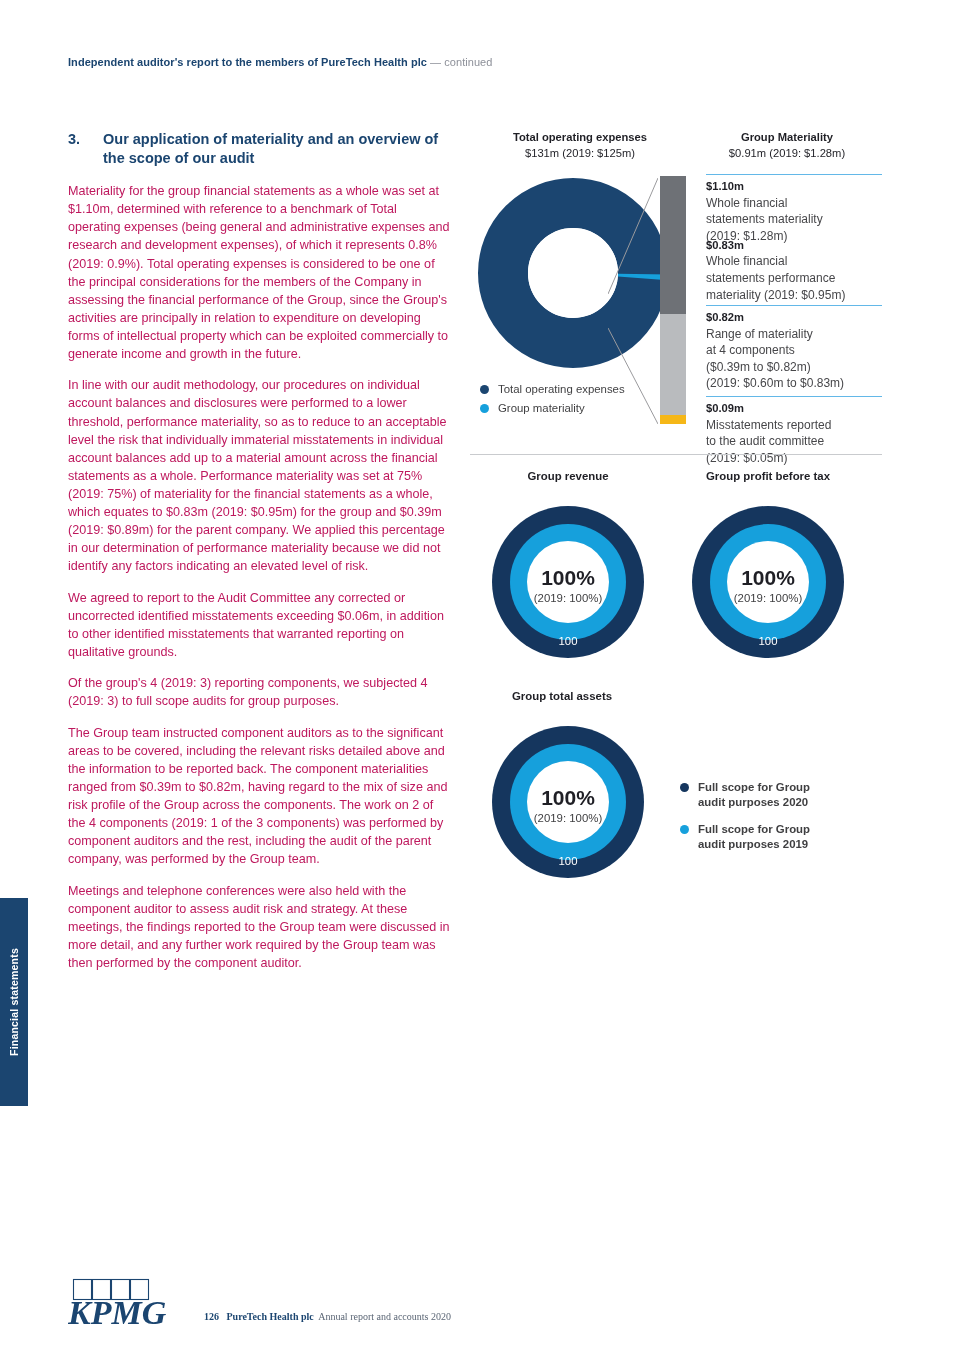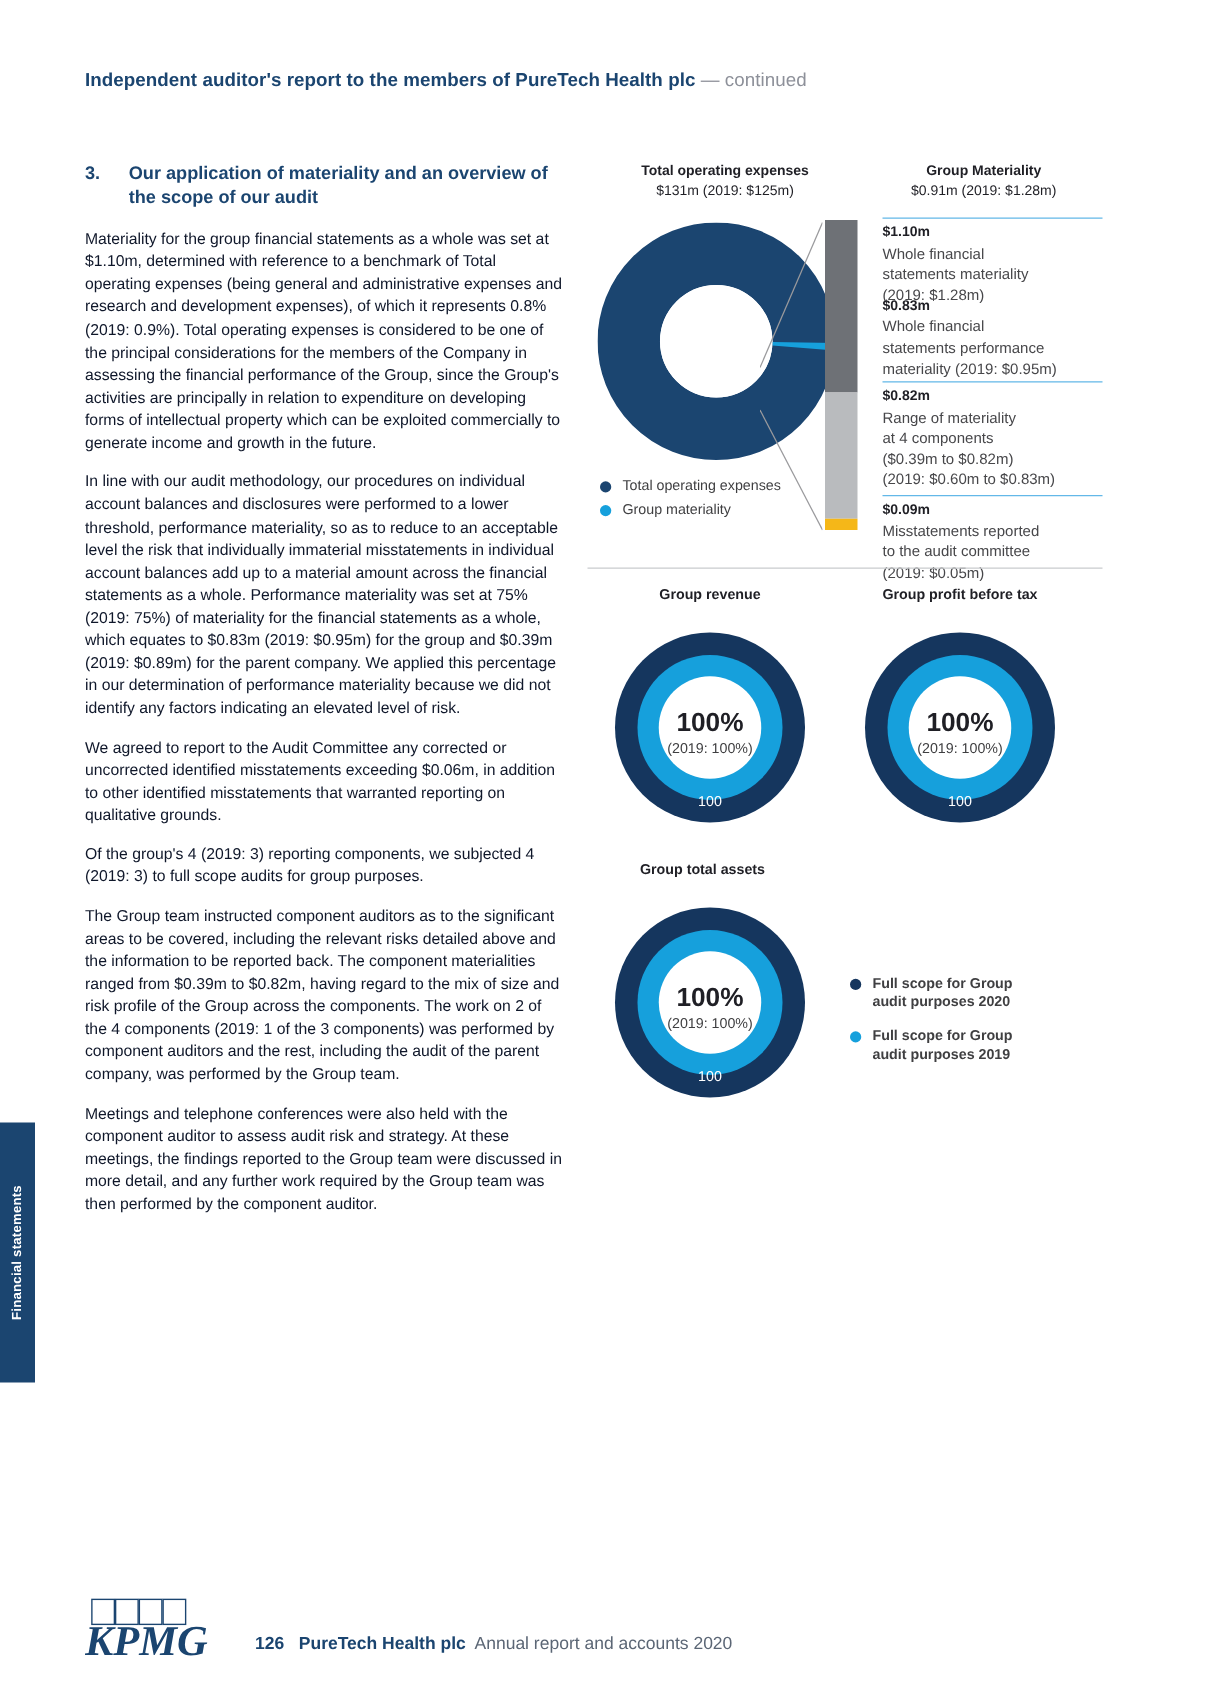--- a/index.html
+++ b/index.html
@@ -36,21 +36,21 @@
     font-size: 10.5px;
     font-weight: bold;
     letter-spacing: 0.2px;
   }
 
   
   .running-head {
     position: absolute;
     left: 68px;
     top: 56px;
-    font-size: 15px;
+    font-size: 11px;
     font-weight: bold;
     color: #1b4570;
     letter-spacing: 0.05px;
     text-align: right;
   }
   .running-head .cont {
     font-weight: normal;
     color: #8d9099;
   }
 
@@ -67,21 +67,21 @@
     font-size: 14.5px;
     font-weight: bold;
     line-height: 1.32;
     margin-bottom: 14px;
   }
   .sec-num { width: 35px; flex: none; }
   .sec-title { flex: 1; }
   .body-p {
     font-size: 12.6px;
     line-height: 1.435;
-    color: #0f172a;
+    color: #be185d;
     margin: 0 0 13.5px 0;
     text-align: left;
   }
 
   
   .col-right {
     position: absolute;
     left: 470px;
     top: 130px;
     width: 420px;
@@ -225,25 +225,26 @@
   
   .footer {
     position: absolute;
     left: 68px;
     top: 1278px;
     display: flex;
     align-items: flex-end;
   }
   .kpmg-logo { position: relative; width: 112px; height: 52px; flex: none; }
   .footer-text {
-    font-size: 14px;
+    font-size: 10px;
     color: #1b4570;
     margin-left: 24px;
     margin-bottom: 8px;
     white-space: nowrap;
+    font-family: Liberation Serif, serif;
   }
   .footer-text .pg { font-weight: bold; }
   .footer-text .nm { font-weight: bold; }
   .footer-text .rest { font-weight: normal; color: #5b6675; }
 
   svg { display: block; }
   .donut-center-pct {
     font-size: 21px;
     font-weight: bold;
     fill: #1f1f25;

